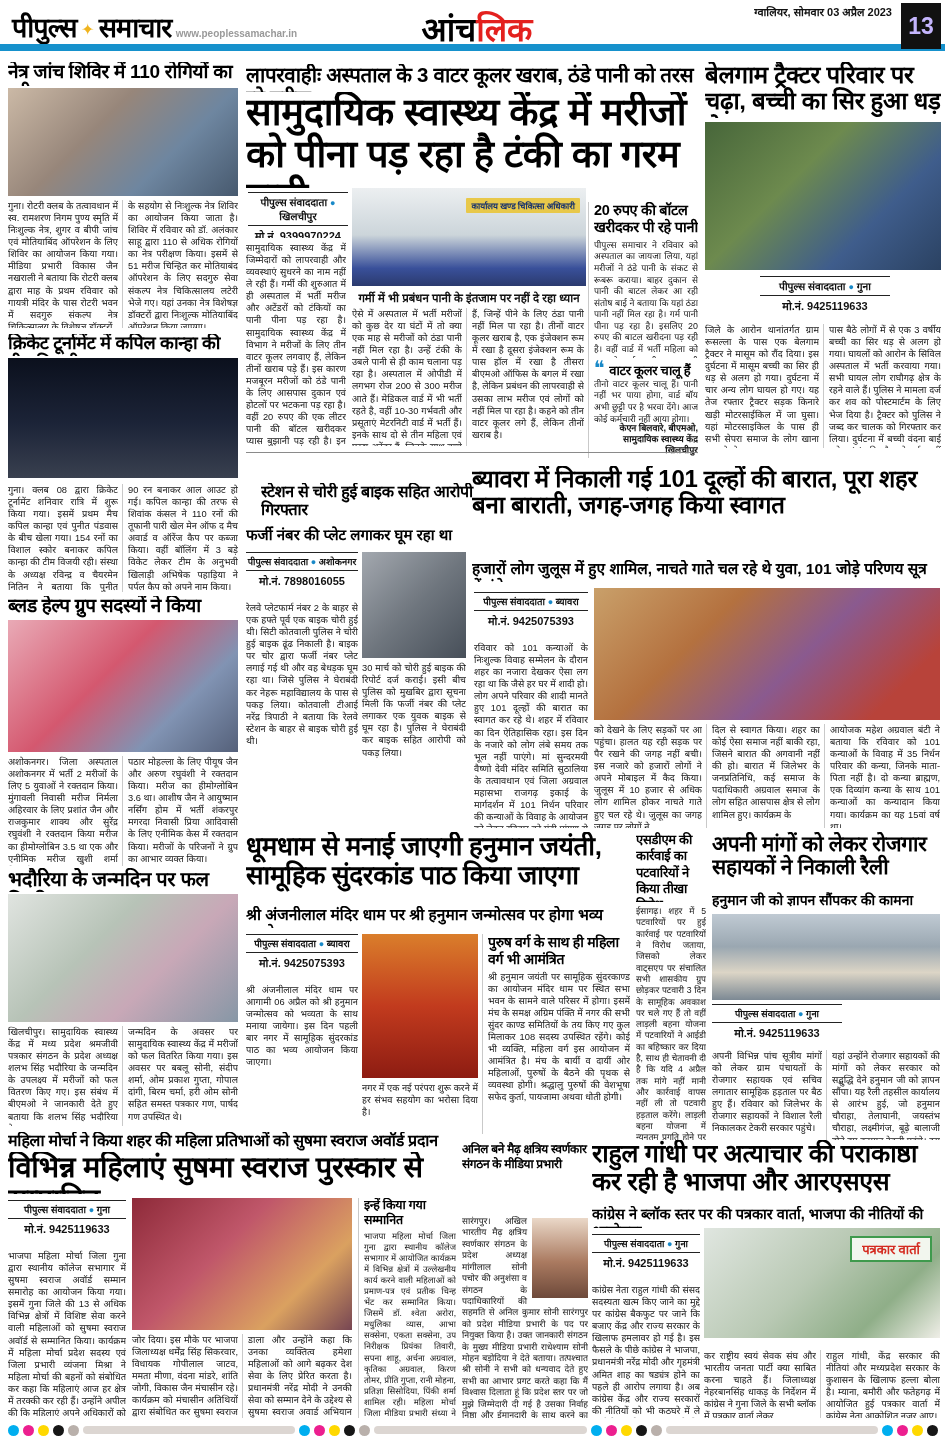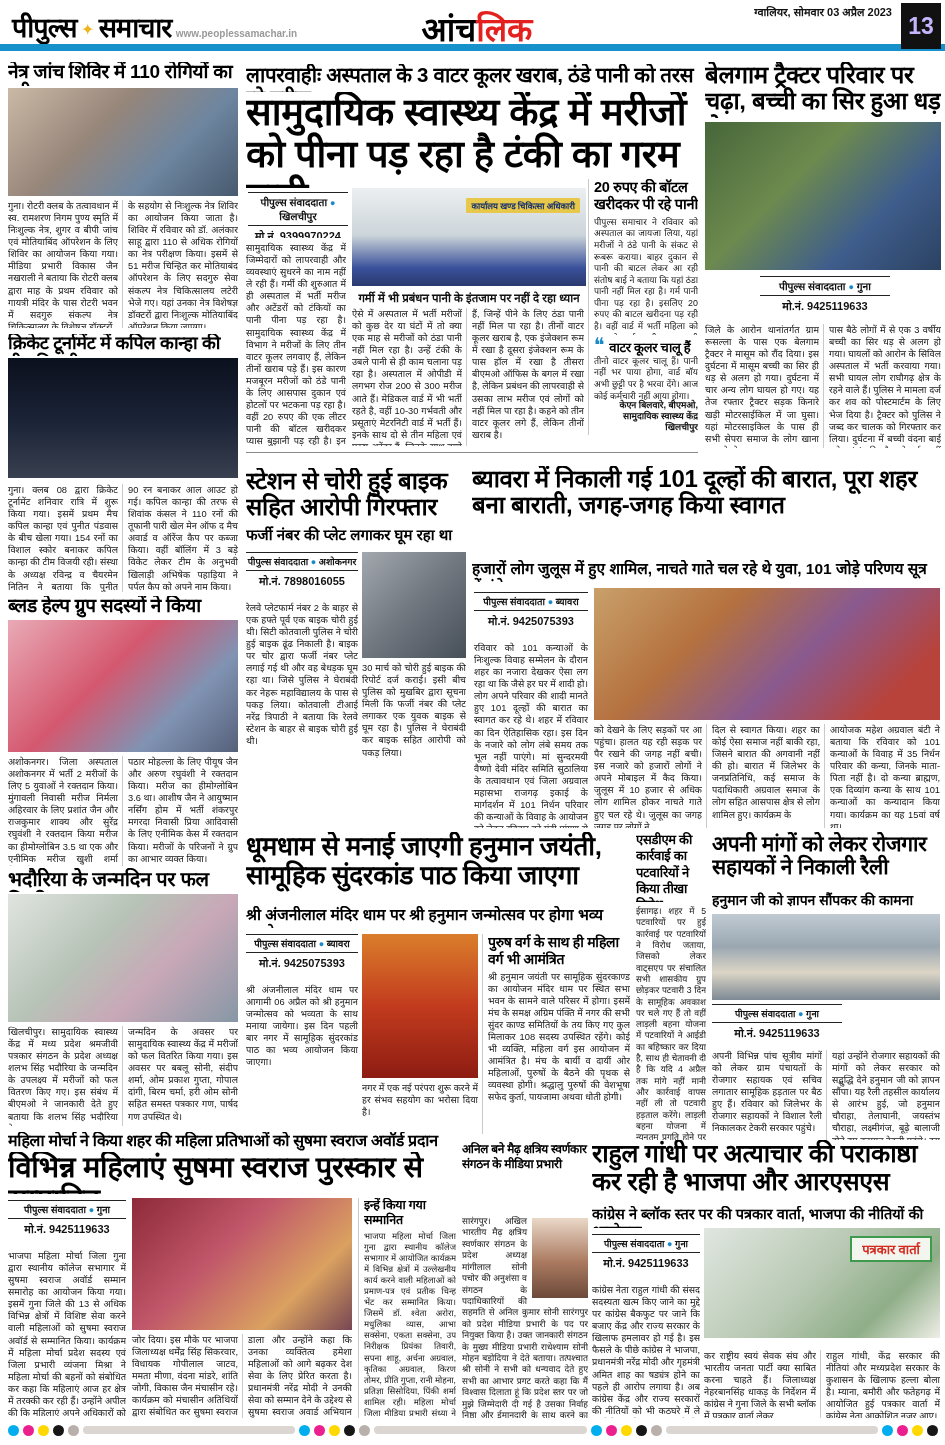--- a/index.html
+++ b/index.html
@@ -108,21 +108,21 @@
       <div class="byline"><span>पीपुल्स संवाददाता</span> <span class="bdot">●</span> <span>खिलचीपुर</span></div>
       <div class="phone">मो.नं. 9399970224</div>
     </div>
     <div class="abs photo ph-bld" style="left:352px;top:188px;width:234px;height:98px;">
       <div class="sign">कार्यालय खण्ड चिकित्सा अधिकारी</div>
     </div>
     <div class="abs cap" style="left:352px;top:290px;width:234px;height:14px;font-size:11.5px;">गर्मी में भी प्रबंधन पानी के इंतजाम पर नहीं दे रहा ध्यान</div>
     <div class="abs bt" style="left:246px;top:242px;width:100px;height:204px;">सामुदायिक स्वास्थ्य केंद्र में जिम्मेदारों को लापरवाही और व्यवस्थाएं सुधरने का नाम नहीं ले रही हैं। गर्मी की शुरुआत में ही अस्पताल में भर्ती मरीज और अटेंडरों को टंकियों का पानी पीना पड़ रहा है। सामुदायिक स्वास्थ्य केंद्र में विभाग ने मरीजों के लिए तीन वाटर कूलर लगवाए हैं, लेकिन तीनों खराब पड़े हैं। इस कारण मजबूरन मरीजों को ठंडे पानी के लिए आसपास दुकान एवं होटलों पर भटकना पड़ रहा है। वहीं 20 रुपए की एक लीटर पानी की बॉटल खरीदकर प्यास बुझानी पड़ रही है। इन दिनों पारा लगभग 30 से 40 डिग्री पर पहुंच रहा है। ऐसी गर्मी में लोगों के कंठ सूख रहे हैं।</div>
     <div class="abs bt" style="left:352px;top:308px;width:110px;height:138px;">ऐसे में अस्पताल में भर्ती मरीजों को कुछ देर या घंटों में तो क्या एक माह से मरीजों को ठंडा पानी नहीं मिल रहा है। उन्हें टंकी के उबले पानी से ही काम चलाना पड़ रहा है। अस्पताल में ओपीडी में लगभग रोज 200 से 300 मरीज आते हैं। मेडिकल वार्ड में भी भर्ती रहते है, वहीं 10-30 गर्भवती और प्रसूताएं मेटरनिटी वार्ड में भर्ती हैं। इनके साथ दो से तीन महिला एवं पुरुष अटेंडर हैं, जिनके साथ बच्चे भी</div>
     <div class="abs bt rl" style="left:466px;top:308px;width:118px;height:138px;">हैं, जिन्हें पीने के लिए ठंडा पानी नहीं मिल पा रहा है। तीनों वाटर कूलर खराब है, एक इंजेक्शन रूम में रखा है दूसरा इंजेक्शन रूम के पास हॉल में रखा है तीसरा बीएमओ ऑफिस के बगल में रखा है, लेकिन प्रबंधन की लापरवाही से उसका लाभ मरीज एवं लोगों को नहीं मिल पा रहा है। कहने को तीन वाटर कूलर लगे हैं, लेकिन तीनों खराब है।</div>
-    <div class="abs rl" style="left:588px;top:179px;width:110px;height:256px;overflow:hidden;">
+    <div class="abs rl" style="left:588px;top:202px;width:110px;height:256px;overflow:hidden;">
       <div class="hl" style="font-size:14.5px;line-height:1.2;">20 रुपए की बॉटल खरीदकर पी रहे पानी</div>
       <div class="bt" style="font-size:8.9px;margin-top:3px;height:118px;">पीपुल्स समाचार ने रविवार को अस्पताल का जायजा लिया, यहां मरीजों ने ठंडे पानी के संकट से रूबरू कराया। बाहर दुकान से पानी की बाटल लेकर आ रही संतोष बाई ने बताया कि यहां ठंडा पानी नहीं मिल रहा है। गर्म पानी पीना पड़ रहा है। इसलिए 20 रुपए की बाटल खरीदना पड़ रही है। वहीं वार्ड में भर्ती महिला को नल से गर्म पानी भरकर ही पिलाना पड़ता है।</div>
       <div style="margin-top:0;">
         <div><span class="quote-ic">❝</span>
         <span class="hl" style="font-size:13px;">वाटर कूलर चालू हैं</span></div>
         <div class="bt" style="font-size:8.9px;height:44px;">तीनो वाटर कूलर चालू हैं। पानी नहीं भर पाया होगा, वार्ड बॉय अभी छुट्टी पर है भरवा देंगे। आज कोई कर्मचारी नहीं आया होगा।</div>
         <div class="qattr">केएन बिलवारे, बीएमओ, सामुदायिक स्वास्थ्य केंद्र खिलचीपुर</div>
       </div>
     </div>
     <div class="abs" style="left:246px;top:452px;width:452px;border-top:1px solid #8a8a8a;"></div>
@@ -133,21 +133,21 @@
     <div class="abs photo ph-tractor" style="left:705px;top:122px;width:236px;height:148px;"></div>
     <div class="abs bywrap" style="left:760px;top:276px;width:130px;height:44px;">
       <div class="byline"><span>पीपुल्स संवाददाता</span> <span class="bdot">●</span> <span>गुना</span></div>
       <div class="phone">मो.नं. 9425119633</div>
     </div>
     <div class="abs bt" style="left:705px;top:324px;width:114px;height:124px;">जिले के आरोन थानांतर्गत ग्राम रूसल्ला के पास एक बेलगाम ट्रैक्टर ने मासूम को रौंद दिया। इस दुर्घटना में मासूम बच्ची का सिर ही धड़ से अलग हो गया। दुर्घटना में चार अन्य लोग घायल हो गए। यह तेज रफ्तार ट्रैक्टर सड़क किनारे खड़ी मोटरसाईकिल में जा घुसा। यहां मोटरसाइकिल के पास ही सभी सेपरा समाज के लोग खाना खा रहे थे। हादसा इतना भयानक था कि मोटरसाइकिल के</div>
     <div class="abs bt rl" style="left:823px;top:324px;width:118px;height:124px;">पास बैठे लोगों में से एक 3 वर्षीय बच्ची का सिर धड़ से अलग हो गया। घायलों को आरोन के सिविल अस्पताल में भर्ती करवाया गया। सभी घायल लोग राघौगढ़ क्षेत्र के रहने वाले हैं। पुलिस ने मामला दर्ज कर शव को पोस्टमार्टम के लिए भेज दिया है। ट्रैक्टर को पुलिस ने जब्द कर चालक को गिरफ्तार कर लिया। दुर्घटना में बच्ची वंदना बाई सपेरा (3) की मौत हो गई। वहीं घायलों में सोना बाई 23, गोविंद सिंह 5, शमानाथ 25, सिद्धूनाथ 20 आदि शामिल हैं।</div>
   </section>
 
   <section>
-    <h2 class="abs hl" style="left:246px;top:468px;width:220px;height:54px;font-size:24px;margin:0;">स्टेशन से चोरी हुई बाइक सहित आरोपी गिरफ्तार</h2>
+    <h2 class="abs hl" style="left:246px;top:468px;width:220px;height:54px;font-size:16px;margin:15px;">स्टेशन से चोरी हुई बाइक सहित आरोपी गिरफ्तार</h2>
     <div class="abs deck" style="left:246px;top:526px;width:220px;height:20px;font-size:15px;">फर्जी नंबर की प्लेट लगाकर घूम रहा था युवक</div>
     <div class="abs bywrap" style="left:246px;top:552px;width:112px;height:46px;">
       <div class="byline" style="font-size:9.4px;"><span>पीपुल्स संवाददाता</span> <span class="bdot">●</span> <span>अशोकनगर</span></div>
       <div class="phone">मो.नं. 7898016055</div>
     </div>
     <div class="abs photo ph-bike" style="left:362px;top:552px;width:104px;height:106px;"></div>
     <div class="abs bt" style="left:246px;top:602px;width:112px;height:226px;">रेलवे प्लेटफार्म नंबर 2 के बाहर से एक हफ्ते पूर्व एक बाइक चोरी हुई थी। सिटी कोतवाली पुलिस ने चोरी हुई बाइक ढूंढ निकाली है। बाइक पर चोर द्वारा फर्जी नंबर प्लेट लगाई गई थी और वह बेधड़क घूम रहा था। जिसे पुलिस ने घेराबंदी कर नेहरू महाविद्यालय के पास से पकड़ लिया। कोतवाली टीआई नरेंद्र त्रिपाठी ने बताया कि रेलवे स्टेशन के बाहर से बाइक चोरी हुई थी।</div>
     <div class="abs bt" style="left:362px;top:662px;width:104px;height:166px;">30 मार्च को चोरी हुई बाइक की रिपोर्ट दर्ज कराई। इसी बीच पुलिस को मुखबिर द्वारा सूचना मिली कि फर्जी नंबर की प्लेट लगाकर एक युवक बाइक से घूम रहा है। पुलिस ने घेराबंदी कर बाइक सहित आरोपी को पकड़ लिया।</div>
   </section>
 

